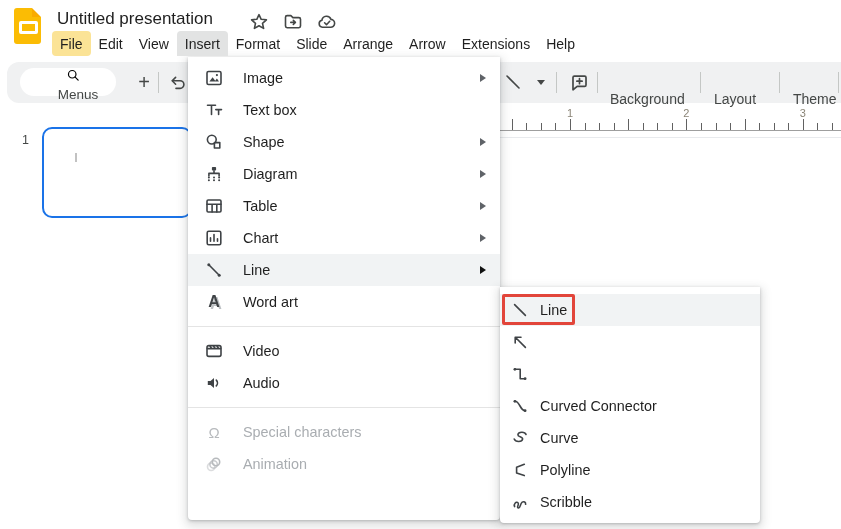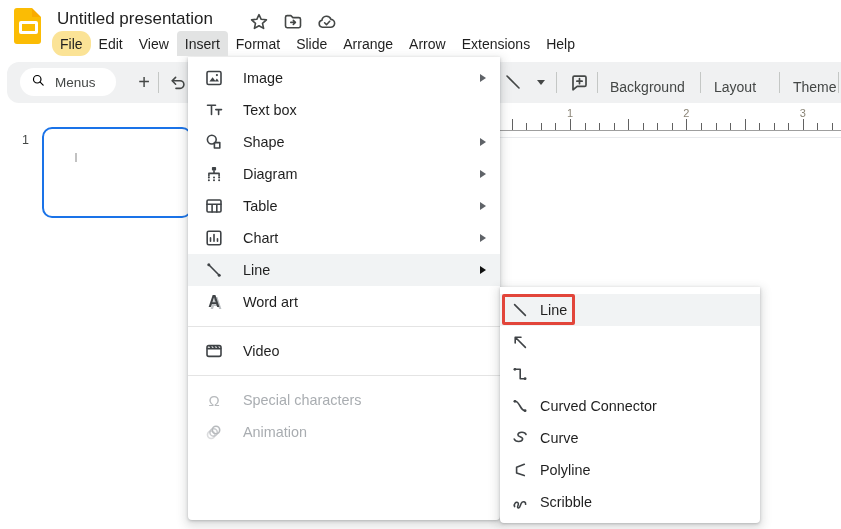--- a/index.html
+++ b/index.html
@@ -13,31 +13,31 @@
   .s .f{fill:currentColor;stroke:none}
   
   .app-icon{position:absolute;left:14px;top:8px;width:27px;height:36px;background:var(--slides-icon-yellow,#fbbc04);border-radius:3px;}
   .app-icon .fold{position:absolute;right:0;top:0;width:0;height:0;border-left:9px solid #f9ab00;border-top:9px solid #fff;}
   .app-icon .frame{position:absolute;left:5px;top:13px;width:13px;height:7px;border:3px solid #fff;border-radius:2px;}
   .doc-title{position:absolute;left:57px;top:9px;font-size:17px;color:#1f1f1f;}
   .hdr-ic{position:absolute;top:12px;width:20px;height:20px;color:#444746;}
   
   .menubar{position:absolute;left:52px;top:31px;height:25px;display:flex;align-items:stretch;z-index:6;}
   .mb-item{display:flex;align-items:center;padding:0 8px;font-size:14px;color:#1f1f1f;border-radius:4px;cursor:default;}
-  .mb-item.file-hl{background:var(--file-highlight,#fbe396);border-radius:11px;}
+  .mb-item.file-hl{background:var(--file-highlight,#fbe396);}
   .mb-item.insert-hl{background:var(--insert-highlight,#e2e3e3);border-radius:4px 4px 0 0;}
   
   .toolbar{position:absolute;left:7px;top:62px;right:0;height:41px;background:var(--toolbar-bg,#f0f1f2);border-radius:12px 0 0 12px;z-index:1;}
-  .search-pill{position:absolute;left:13px;top:6px;width:96px;height:28px;background:#fff;border-radius:14px;display:flex;align-items:center;padding-left:11px;box-sizing:border-box;}
+  .search-pill{position:absolute;left:13px;top:6px;width:96px;height:28px;background:#fff;border-radius:14px;display:flex;align-items:center;padding-left:11px;box-sizing:border-box;flex-direction:column;}
   .search-pill .lbl{font-size:13.5px;color:#444746;margin-left:9px;}
   .tb-plus{position:absolute;left:124px;top:7px;width:26px;height:26px;display:flex;align-items:center;justify-content:center;font-size:20px;color:#444746;}
   .tb-div{position:absolute;top:10px;width:1px;height:21px;background:#c4c7c5;}
   .tb-ic{position:absolute;top:10px;width:20px;height:20px;color:#444746;}
   .caret{position:absolute;top:18px;width:0;height:0;border-left:4px solid transparent;border-right:4px solid transparent;border-top:5px solid #444746;}
-  .tb-btn{position:absolute;top:4px;height:41px;display:flex;align-items:center;font-size:14px;color:#444746;padding:0 4px;}
+  .tb-btn{position:absolute;top:16px;height:41px;display:flex;align-items:center;font-size:14px;color:#444746;padding:0 4px;}
   
   .ruler{position:absolute;left:430px;top:104px;width:411px;height:26px;border-bottom:1px solid #9e9e9e;z-index:0;}
   .tick{position:absolute;bottom:0;width:1px;background:#616161;height:7px;}
   .tick.major{height:11px;}
   .ruler-num{position:absolute;bottom:11px;transform:translateX(-50%);font-size:11px;color:#8b8577;}
   .canvas-edge{position:absolute;left:430px;top:137px;right:0;height:1px;background:#e8eaed;z-index:0;}
   
   .slide-num{position:absolute;left:22px;top:133px;font-size:12.5px;color:#444746;}
   .thumb{position:absolute;left:42px;top:127px;width:150px;height:91px;background:#fff;border:2.5px solid var(--accent-blue,#1a73e8);border-radius:10px;box-sizing:border-box;z-index:2;}
   .thumb .ph{position:absolute;left:31px;top:24px;width:2px;height:9px;background:#c2c2c2;}
@@ -276,20 +276,29 @@
   <div class="mi">
     <span class="ic">
       <svg class="s" viewBox="0 0 20 20" width="20" height="20">
           <rect x="3" y="4.6" width="14" height="10.8" rx="1.8"></rect>
           <path stroke-width="1.4" d="M3.4 7.6h13.2M5.9 4.8l1.7 2.6M9.4 4.8l1.7 2.6M12.9 4.8l1.7 2.6"></path>
         </svg>
     </span>
     <span class="lbl">Video</span>
   </div>
 
+  <div class="mi">
+    <span class="ic">
+      <svg class="s" viewBox="0 0 20 20" width="20" height="20">
+          <path class="f" d="M3.8 8v4h2.7l3.5 3.1V4.9L6.5 8z"></path>
+          <path stroke-width="1.5" d="M12.3 7.1a4.2 4.2 0 0 1 0 5.8"></path>
+        </svg>
+    </span>
+    <span class="lbl">Audio</span>
+  </div>
 
   <div class="sep"></div>
 
   <div class="mi dis">
     <span class="ic">
       <span class="glyph-om">Ω</span>
     </span>
     <span class="lbl">Special characters</span>
   </div>
 

